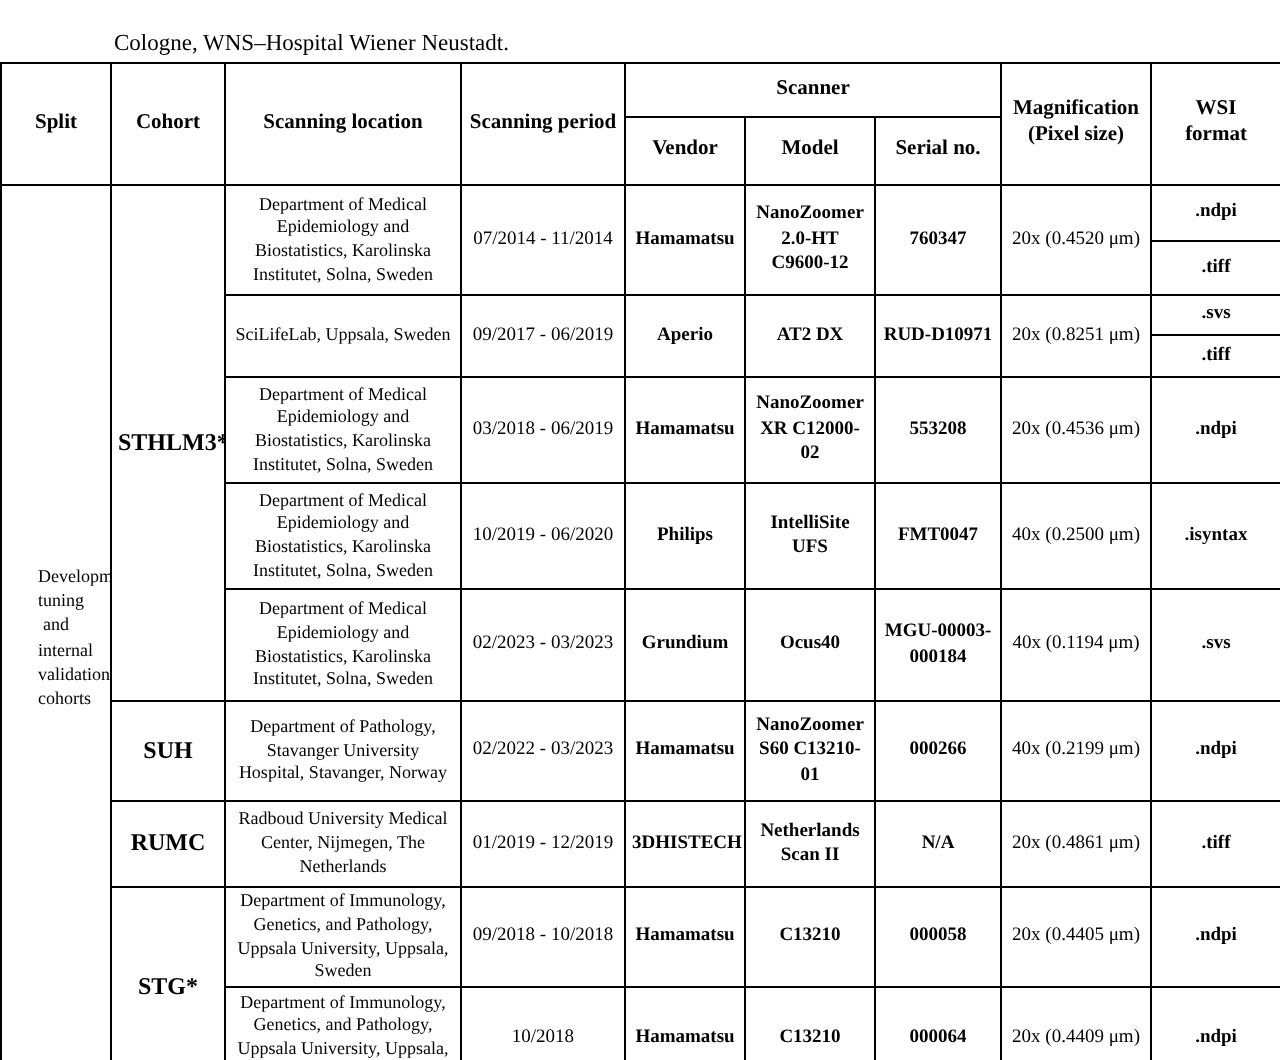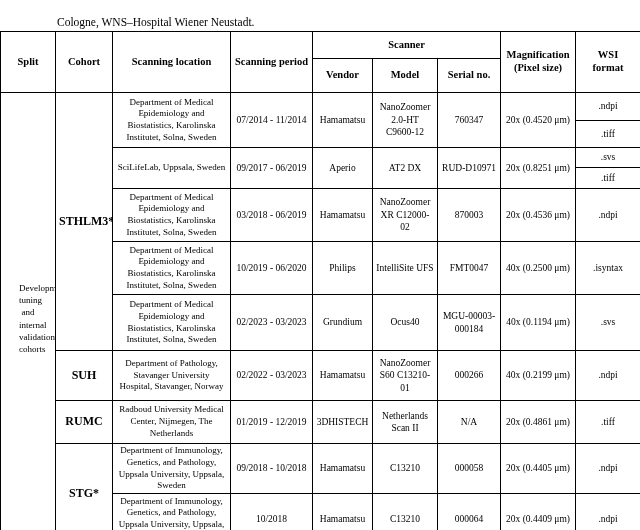--- a/index.html
+++ b/index.html
@@ -28,21 +28,21 @@
     font-size: 9.5px;
     line-height: 1.3;
     overflow: hidden;
   }
   th {
     font-size: 10.5px;
     font-weight: bold;
     line-height: 1.2;
   }
   th.pad-wrap { padding-left: 13px; padding-right: 13px; }
-  td.b { font-weight: normal; margin-top: 40px; }
+  td.b { font-weight: bold; margin-top: 40px; }
   td.loc { font-size: 9px; margin-left: 40px; }
   td.cohort { font-weight: bold; font-size: 12px; }
   td.split-cell { font-weight: normal; font-size: 9px; padding: 18px; line-height: 1.35; }
 </style>
 </head>
 <body>
 
 <div>
   <div class="caption">Cologne, WNS–Hospital Wiener Neustadt.</div>
 
@@ -102,21 +102,21 @@
       </tr>
       <tr style="height:21px">
         <td class="b">.tiff</td>
       </tr>
 
       <tr style="height:53px">
         <td class="loc">Department of Medical Epidemiology and Biostatistics, Karolinska Institutet, Solna, Sweden</td>
         <td>03/2018 - 06/2019</td>
         <td class="b">Hamamatsu</td>
         <td class="b">NanoZoomer XR C12000-02</td>
-        <td class="b">870003</td>
+        <td class="b">553208</td>
         <td>20x (0.4536 μm)</td>
         <td class="b">.ndpi</td>
       </tr>
 
       <tr style="height:53px">
         <td class="loc">Department of Medical Epidemiology and Biostatistics, Karolinska Institutet, Solna, Sweden</td>
         <td>10/2019 - 06/2020</td>
         <td class="b">Philips</td>
         <td class="b">IntelliSite UFS</td>
         <td class="b">FMT0047</td>

